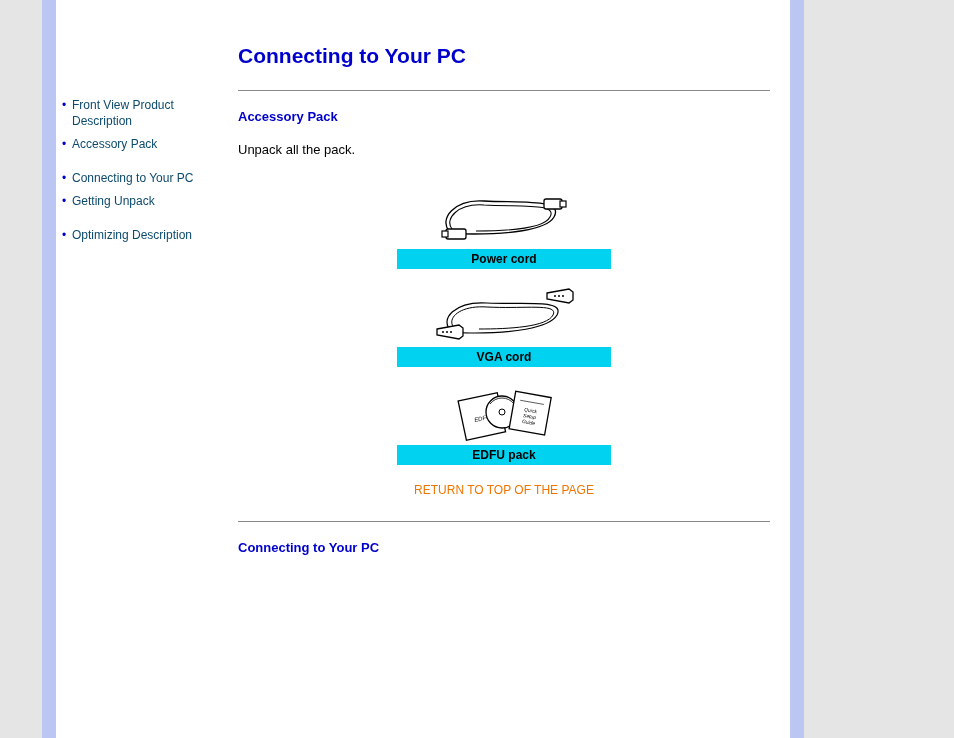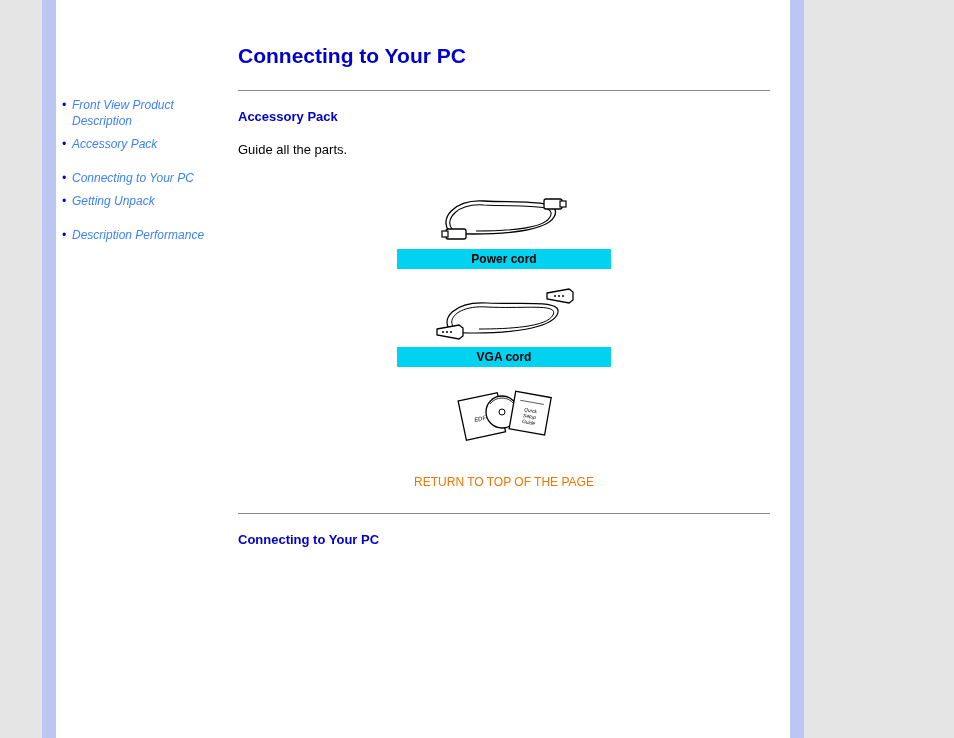--- a/index.html
+++ b/index.html
@@ -39,26 +39,25 @@
       padding: 0;
       height: 100%;
       display: flex;
     }
     .sidebar {
       flex: 0 0 178px;
       padding: 94px 10px 10px 8px;
       font-size: 12px;
     }
     .sidebar-item {
-      color: #3b82f6;
+      color: #0c4a6e;
       padding: 4px 0 4px 8px;
       position: relative;
       line-height: 1.3;
       cursor: pointer;
-      font-style: italic;
     }
     .sidebar-item::before {
       content: "•";
       position: absolute;
       left: -2px;
       color: #0000cd;
     }
     .sidebar-spacer {
       height: 10px;
     }
@@ -110,49 +109,49 @@
       padding: 3px 0;
       width: 100%;
       margin-bottom: 14px;
       text-align: center;
     }
     .return-link {
       color: #ee7600;
       font-size: 12px;
       text-align: center;
       display: block;
-      margin: 30px auto 24px auto;
+      margin: 18px auto 24px auto;
       cursor: pointer;
     }
     svg { display:block; margin: 0 auto;}
   </style>
 </head>
 <body>
 
 <div class="page-wrap">
   <div class="gutter-left"></div>
   <div class="margin-col"></div>
 
   <div class="content-area">
     <div class="sidebar">
       <div class="sidebar-item">Front View Product Description</div>
       <div class="sidebar-item">Accessory Pack</div>
       <div class="sidebar-spacer"></div>
       <div class="sidebar-item">Connecting to Your PC</div>
       <div class="sidebar-item">Getting Unpack</div>
       <div class="sidebar-spacer"></div>
-      <div class="sidebar-item">Description Performance</div>
+      <div class="sidebar-item">Optimizing Description</div>
     </div>
 
     <div class="main">
       <div class="page-title">Connecting to Your PC</div>
       <hr class="hr">
 
       <div class="section-heading">Accessory Pack</div>
-      <div class="body-text">Guide all the parts.</div>
+      <div class="body-text">Unpack all the pack.</div>
 
       <div class="accessory-column">
 
         <div class="figure-box">
           <svg width="140" height="56" viewBox="0 0 140 56">
             <path d="M15 42 C 5 30, 20 10, 50 12 C 90 14, 130 10, 120 28 C 112 42, 70 45, 40 45 C 25 45, 20 45, 15 42 Z" fill="none" stroke="#000" stroke-width="1.3"></path>
             <path d="M18 40 C 10 30, 24 14, 50 16 C 88 18, 124 14, 116 28 C 110 40, 70 42, 42 42" fill="none" stroke="#000" stroke-width="1.1"></path>
             <rect x="12" y="40" width="20" height="10" rx="2" fill="#fff" stroke="#000" stroke-width="1.3"></rect>
             <rect x="8" y="42" width="6" height="6" fill="#fff" stroke="#000" stroke-width="1.2"></rect>
             <rect x="110" y="10" width="18" height="10" rx="2" fill="#fff" stroke="#000" stroke-width="1.3"></rect>
@@ -192,20 +191,21 @@
             <path d="M46 22 A 15 15 0 0 1 70 22" fill="none" stroke="#000" stroke-width="0.8"></path>
             <g transform="rotate(10 85 32)">
               <rect x="68" y="12" width="36" height="38" fill="#fff" stroke="#000" stroke-width="1.3"></rect>
               <line x1="74" y1="20" x2="98" y2="20" stroke="#000" stroke-width="0.6"></line>
               <text x="86" y="30" font-size="5" font-style="italic" text-anchor="middle" fill="#000">Quick</text>
               <text x="86" y="36" font-size="5" font-style="italic" text-anchor="middle" fill="#000">Setup</text>
               <text x="86" y="42" font-size="5" font-style="italic" text-anchor="middle" fill="#000">Guide</text>
             </g>
           </svg>
         </div>
+        <div class="caption">EDFU pack</div>
 
       </div>
 
       <a class="return-link">RETURN TO TOP OF THE PAGE</a>
 
       <hr class="hr">
 
       <div class="section-heading">Connecting to Your PC</div>
     </div>
   </div>

